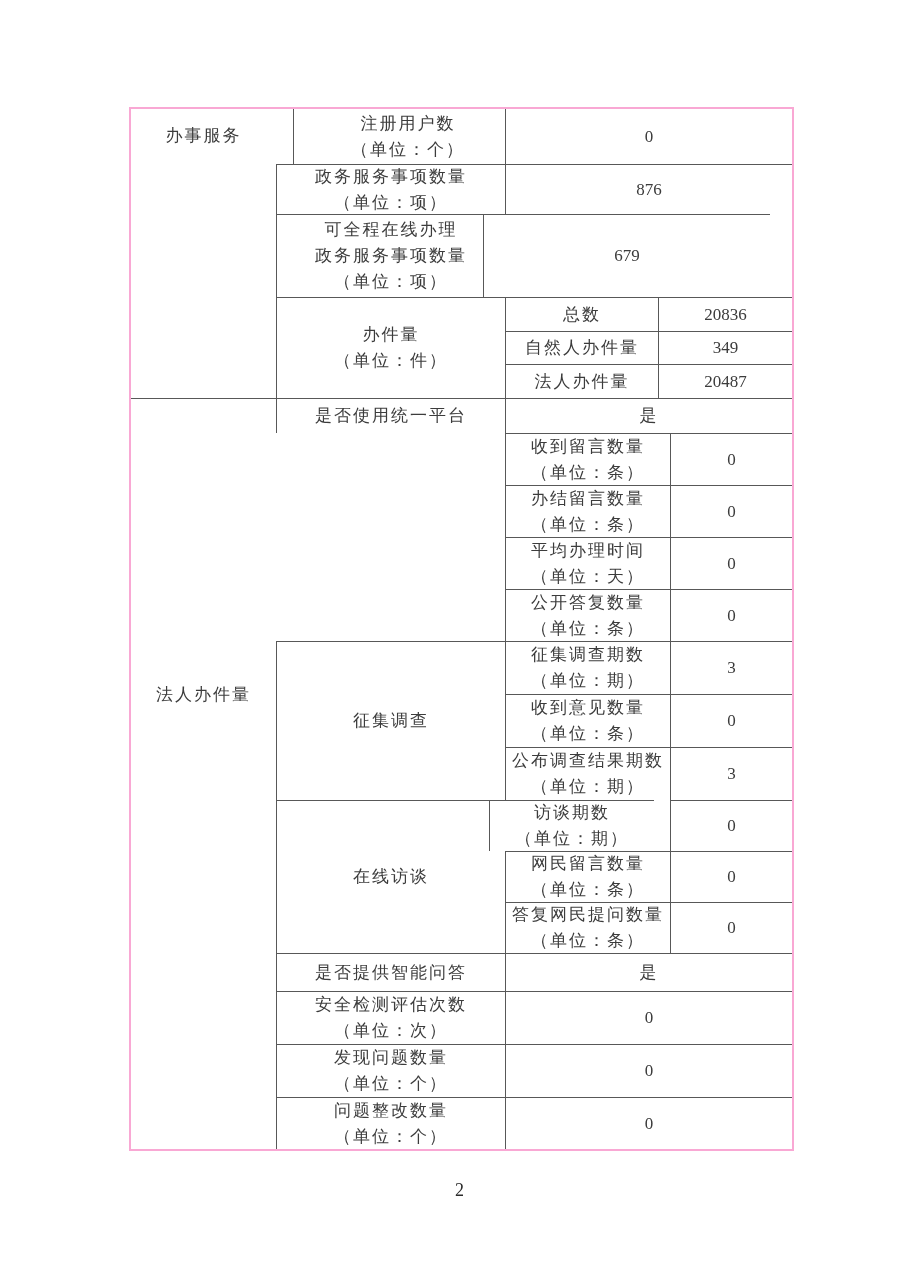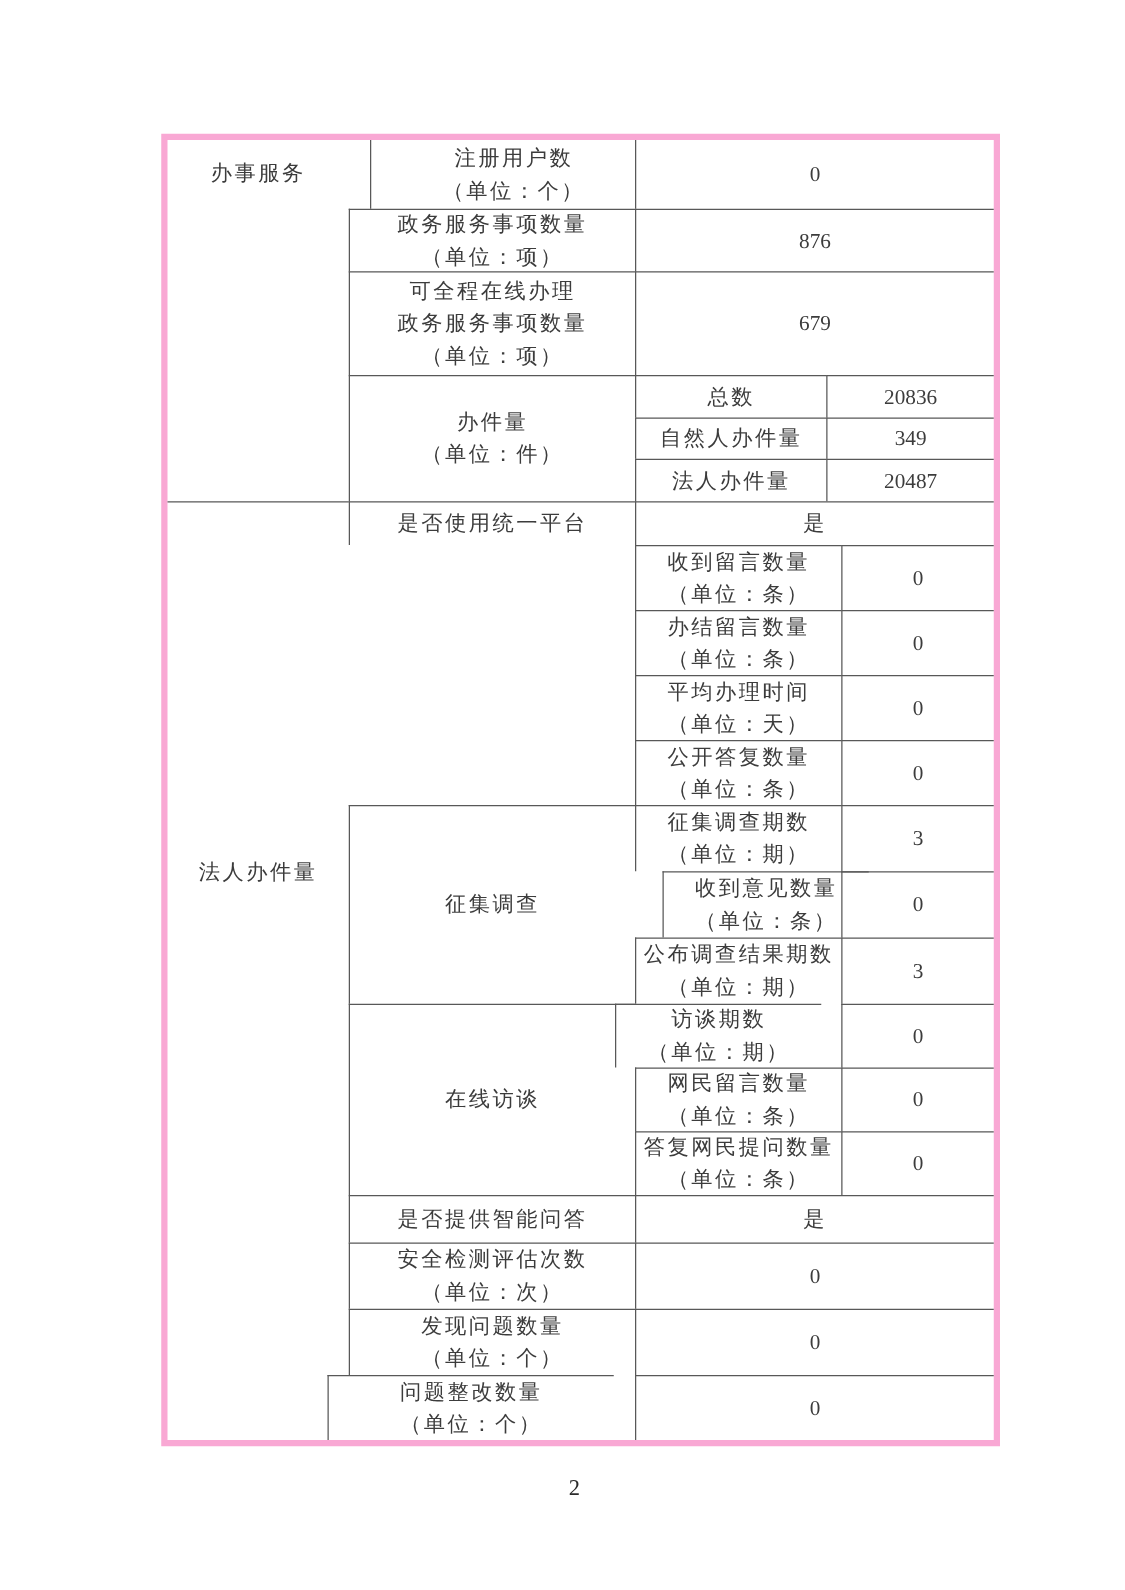--- a/index.html
+++ b/index.html
@@ -8,21 +8,21 @@
     width:900px;height:1272px;
     background:#ffffff;
     font-family:"Liberation Serif","DejaVu Serif",serif;
     color:#3c3c3c;
     overflow:hidden;
   }
   .tbl{
     position:absolute;
     left:129px;top:107px;
     width:661px;height:1040px;
-    border:5px solid #f9a8d4;
+    border:2px solid #f9a8d4;
     box-sizing:content-box;
   }
   .cell{
     position:absolute;
     box-sizing:border-box;
     border-left:1px solid #585858;
     border-top:1px solid #585858;
     display:flex;
     flex-direction:column;
     align-items:center;
@@ -70,21 +70,21 @@
     </div>
     <div class="cell num" style="left:374px;top:55px;width:287px;height:50px;">
       <div>876</div>
     </div>
 
     <div class="cell" style="left:145px;top:105px;width:229px;height:83px;">
       <div>可全程在线办理</div>
       <div>政务服务事项数量</div>
       <div>（单位：项）</div>
     </div>
-    <div class="cell num" style="left:374px;top:105px;width:287px;height:83px;">
+    <div class="cell num" style="left:352px;top:105px;width:287px;height:83px;">
       <div>679</div>
     </div>
 
     <div class="cell" style="left:145px;top:188px;width:229px;height:101px;">
       <div>办件量</div>
       <div>（单位：件）</div>
     </div>
     <div class="cell" style="left:374px;top:188px;width:153px;height:34px;">
       <div>总数</div>
     </div>
@@ -147,21 +147,21 @@
     <div class="cell" style="left:145px;top:532px;width:229px;height:159px;">
       <div>征集调查</div>
     </div>
     <div class="cell" style="left:374px;top:532px;width:165px;height:53px;">
       <div>征集调查期数</div>
       <div>（单位：期）</div>
     </div>
     <div class="cell num" style="left:539px;top:532px;width:122px;height:53px;">
       <div>3</div>
     </div>
-    <div class="cell" style="left:396px;top:585px;width:165px;height:53px;">
+    <div class="cell" style="left:374px;top:585px;width:165px;height:53px;">
       <div>收到意见数量</div>
       <div>（单位：条）</div>
     </div>
     <div class="cell num" style="left:539px;top:585px;width:122px;height:53px;">
       <div>0</div>
     </div>
     <div class="cell" style="left:374px;top:638px;width:165px;height:53px;">
       <div>公布调查结果期数</div>
       <div>（单位：期）</div>
     </div>
@@ -209,21 +209,21 @@
     <div class="cell num" style="left:374px;top:882px;width:287px;height:53px;">
       <div>0</div>
     </div>
     <div class="cell" style="left:145px;top:935px;width:229px;height:53px;">
       <div>发现问题数量</div>
       <div>（单位：个）</div>
     </div>
     <div class="cell num" style="left:374px;top:935px;width:287px;height:53px;">
       <div>0</div>
     </div>
-    <div class="cell" style="left:128px;top:988px;width:229px;height:52px;">
+    <div class="cell" style="left:145px;top:988px;width:229px;height:52px;">
       <div>问题整改数量</div>
       <div>（单位：个）</div>
     </div>
     <div class="cell num" style="left:374px;top:988px;width:287px;height:52px;">
       <div>0</div>
     </div>
 
   </div>
 
   <div class="pagenum">2</div>

